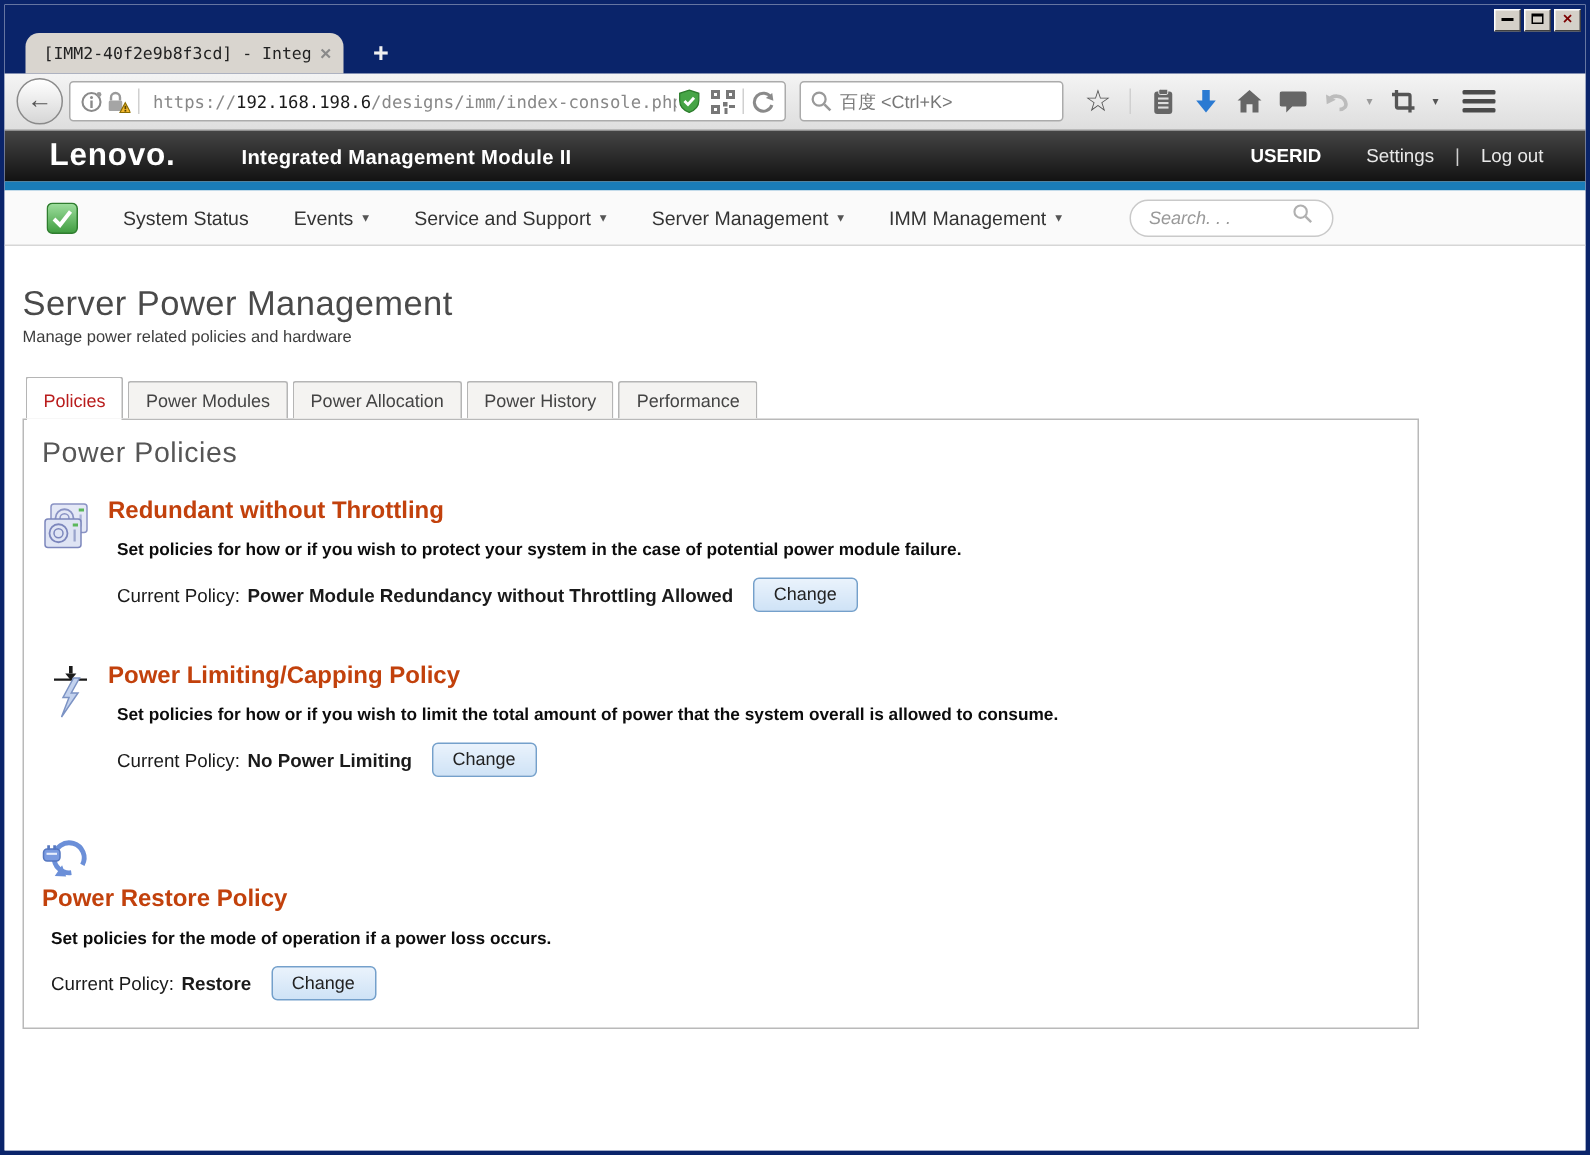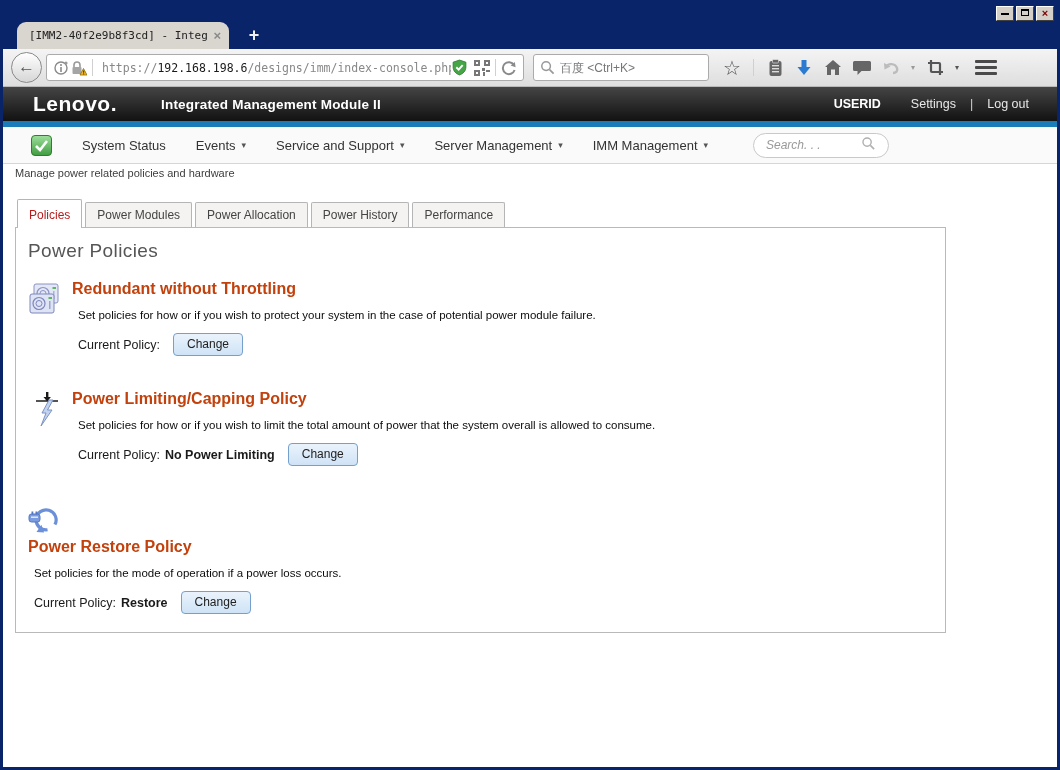--- a/index.html
+++ b/index.html
@@ -63,21 +63,21 @@
   .tabs { display:flex; margin-top:20px; position:relative; z-index:2; padding-left:2px; }
   .tab { border:1px solid #b5b5b5; border-bottom:none; background:#f4f3f1; color:#444; font-size:12px; padding:5px 11px 5px; margin-right:3px; margin-top:3px; border-radius:2px 2px 0 0; cursor:pointer; position:relative; }
   .tab.active { background:#fff; color:#b91c1c; margin-top:0; padding-top:8px; }
   .tab.active::after { content:""; position:absolute; left:0; right:0; bottom:-1px; height:1px; background:#fff; }
   .panel { width:931px; border:1px solid #b9b9b9; background:#fff; min-height:364px; padding:8px 0 18px 12px; position:relative; z-index:1; }
   .section-title { font-size:19px; font-weight:400; color:#565656; letter-spacing:0.4px; margin-top:4px; }
   .policy { display:flex; margin-top:18px; }
   .policy-icon { width:44px; flex:0 0 auto; padding-top:2px; }
   .policy-body { flex:1; }
   .policy-title { font-size:16px; font-weight:bold; color:#c2410c; }
-  .policy-desc { font-size:11.5px; color:#0c0c0c; margin:11px 0 0 6px; }
+  .policy-desc { font-size:11.5px; color:#0c0c0c; margin:11px 0 0 6px;font-weight:bold; }
   .policy-current { margin:12px 0 0 6px; font-size:12.5px; color:#1a1a1a; display:flex; align-items:center; }
   .policy-value { font-weight:bold; margin-left:5px; }
   .change-btn { margin-left:13px; font-size:12px; color:#222; background:linear-gradient(#eaf3fc,#cfe3f6); border:1px solid #74a0cb; border-radius:4px; padding:3px 13px 4px; cursor:pointer; font-family:"Liberation Sans", sans-serif; }
 </style>
 </head>
 <body>
 
 <div class="win">
 
   <div class="titlebar">
@@ -252,20 +252,21 @@
       <span>
         <svg width="15" height="15" viewBox="0 0 16 16">
             <circle cx="6.5" cy="6.5" r="4.4" fill="none" stroke="#b0b0b0" stroke-width="1.5"></circle>
             <line x1="10" y1="10" x2="14" y2="14" stroke="#b0b0b0" stroke-width="1.7"></line>
           </svg>
       </span>
     </div>
   </div>
 
   <div class="content">
+    <div class="page-title">Server Power Management</div>
     <div class="page-subtitle">Manage power related policies and hardware</div>
 
     <div class="tabs">
       <div class="tab active">Policies</div>
       <div class="tab">Power Modules</div>
       <div class="tab">Power Allocation</div>
       <div class="tab">Power History</div>
       <div class="tab">Performance</div>
     </div>
 
@@ -289,20 +290,21 @@
                 <rect x="20.5" y="15" width="3.5" height="2" fill="#5cb85c"></rect>
                 <rect x="21" y="19" width="1.5" height="8" fill="#9aa4cc"></rect>
               </g>
             </svg>
         </div>
         <div class="policy-body">
           <div class="policy-title">Redundant without Throttling</div>
           <div class="policy-desc">Set policies for how or if you wish to protect your system in the case of potential power module failure.</div>
           <div class="policy-current">
             <span>Current Policy:</span>
+            <span class="policy-value">Power Module Redundancy without Throttling Allowed</span>
             <button class="change-btn">Change</button>
           </div>
         </div>
       </div>
 
       <div class="policy" style="margin-top:34px;">
         <div class="policy-icon" style="padding-left:6px;">
           <svg width="28" height="38" viewBox="0 0 28 38">
               <line x1="2" y1="9" x2="24" y2="9" stroke="#1a1a1a" stroke-width="1.5"></line>
               <rect x="12" y="0" width="2.4" height="5" fill="#1a1a1a"></rect>

